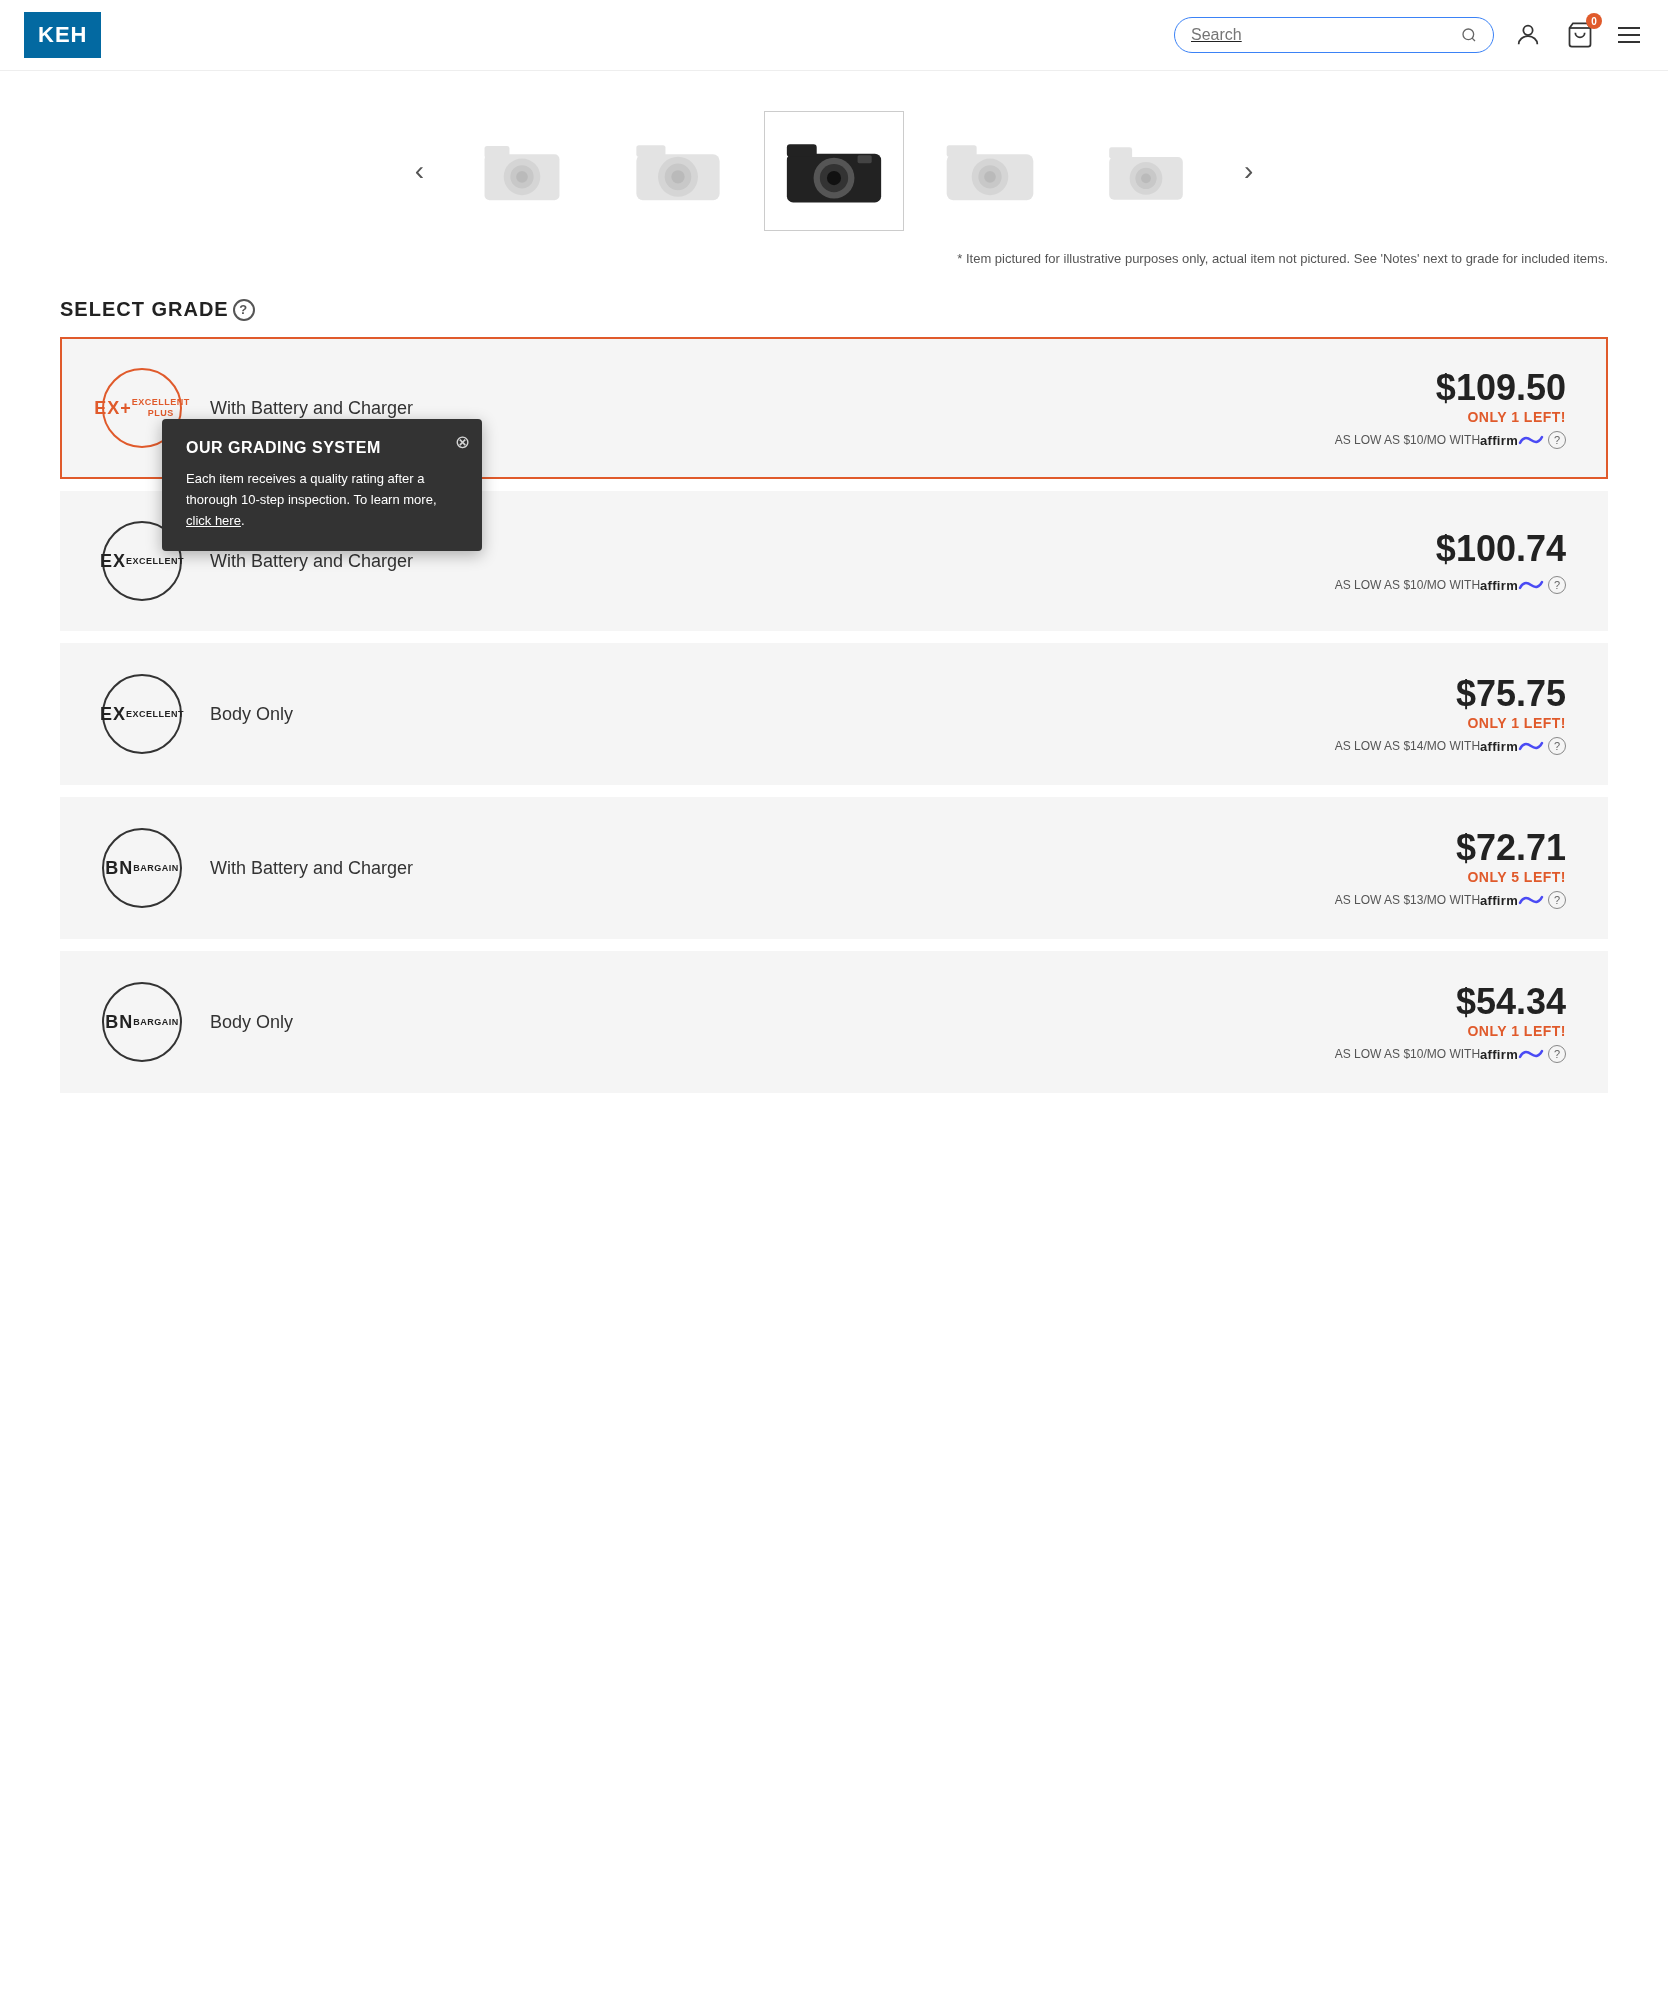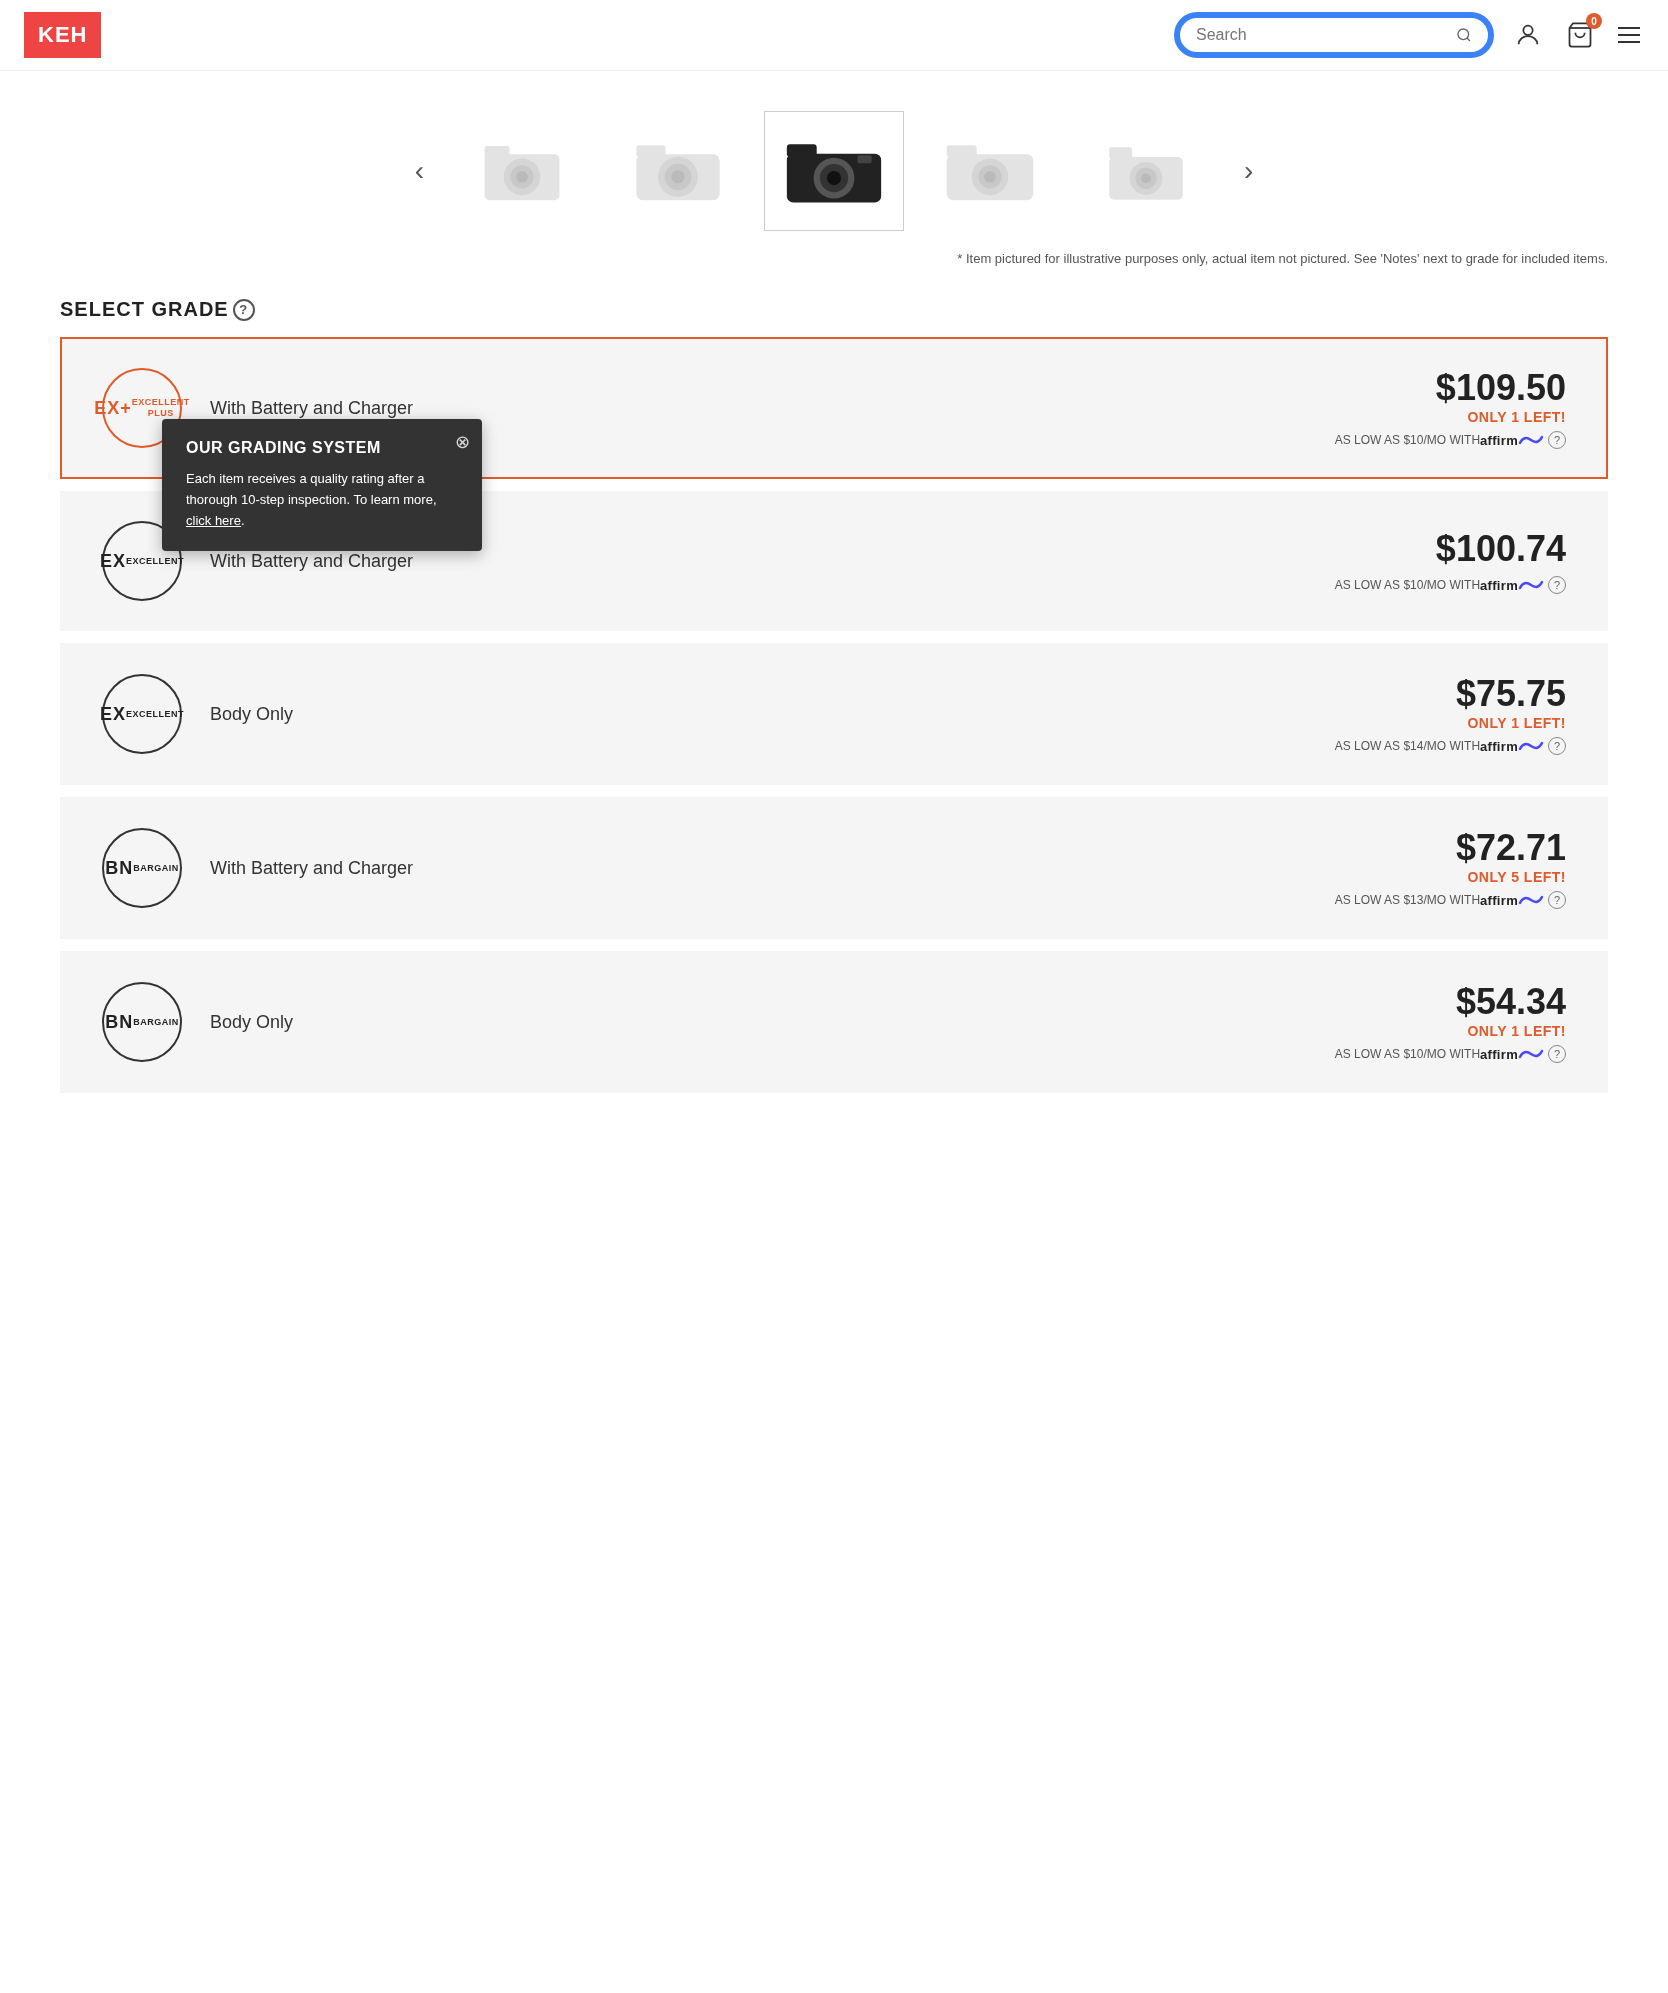--- a/index.html
+++ b/index.html
@@ -8,40 +8,41 @@
     
     .header {
       display: flex;
       align-items: center;
       justify-content: space-between;
       padding: 12px 24px;
       border-bottom: 1px solid #eee;
       background: #fff;
     }
     .logo {
-      background: #ef4444;
+      background: #0369a1;
       color: #fff;
       font-weight: bold;
       font-size: 22px;
       padding: 10px 14px;
       letter-spacing: 1px;
     }
     .header-right {
       display: flex;
       align-items: center;
       gap: 16px;
     }
     .search-bar {
       display: flex;
       align-items: center;
-      border: 6px solid #3b82f6;
+      border: 1px solid #3b82f6;
       border-radius: 24px;
       padding: 8px 16px;
       width: 320px;
       gap: 16px;
+      text-decoration: underline;
     }
     .search-bar input {
       border: none;
       outline: none;
       font-size: 16px;
       width: 100%;
     }
     .header-icon {
       width: 36px; height: 36px;
       border-radius: 50%;

